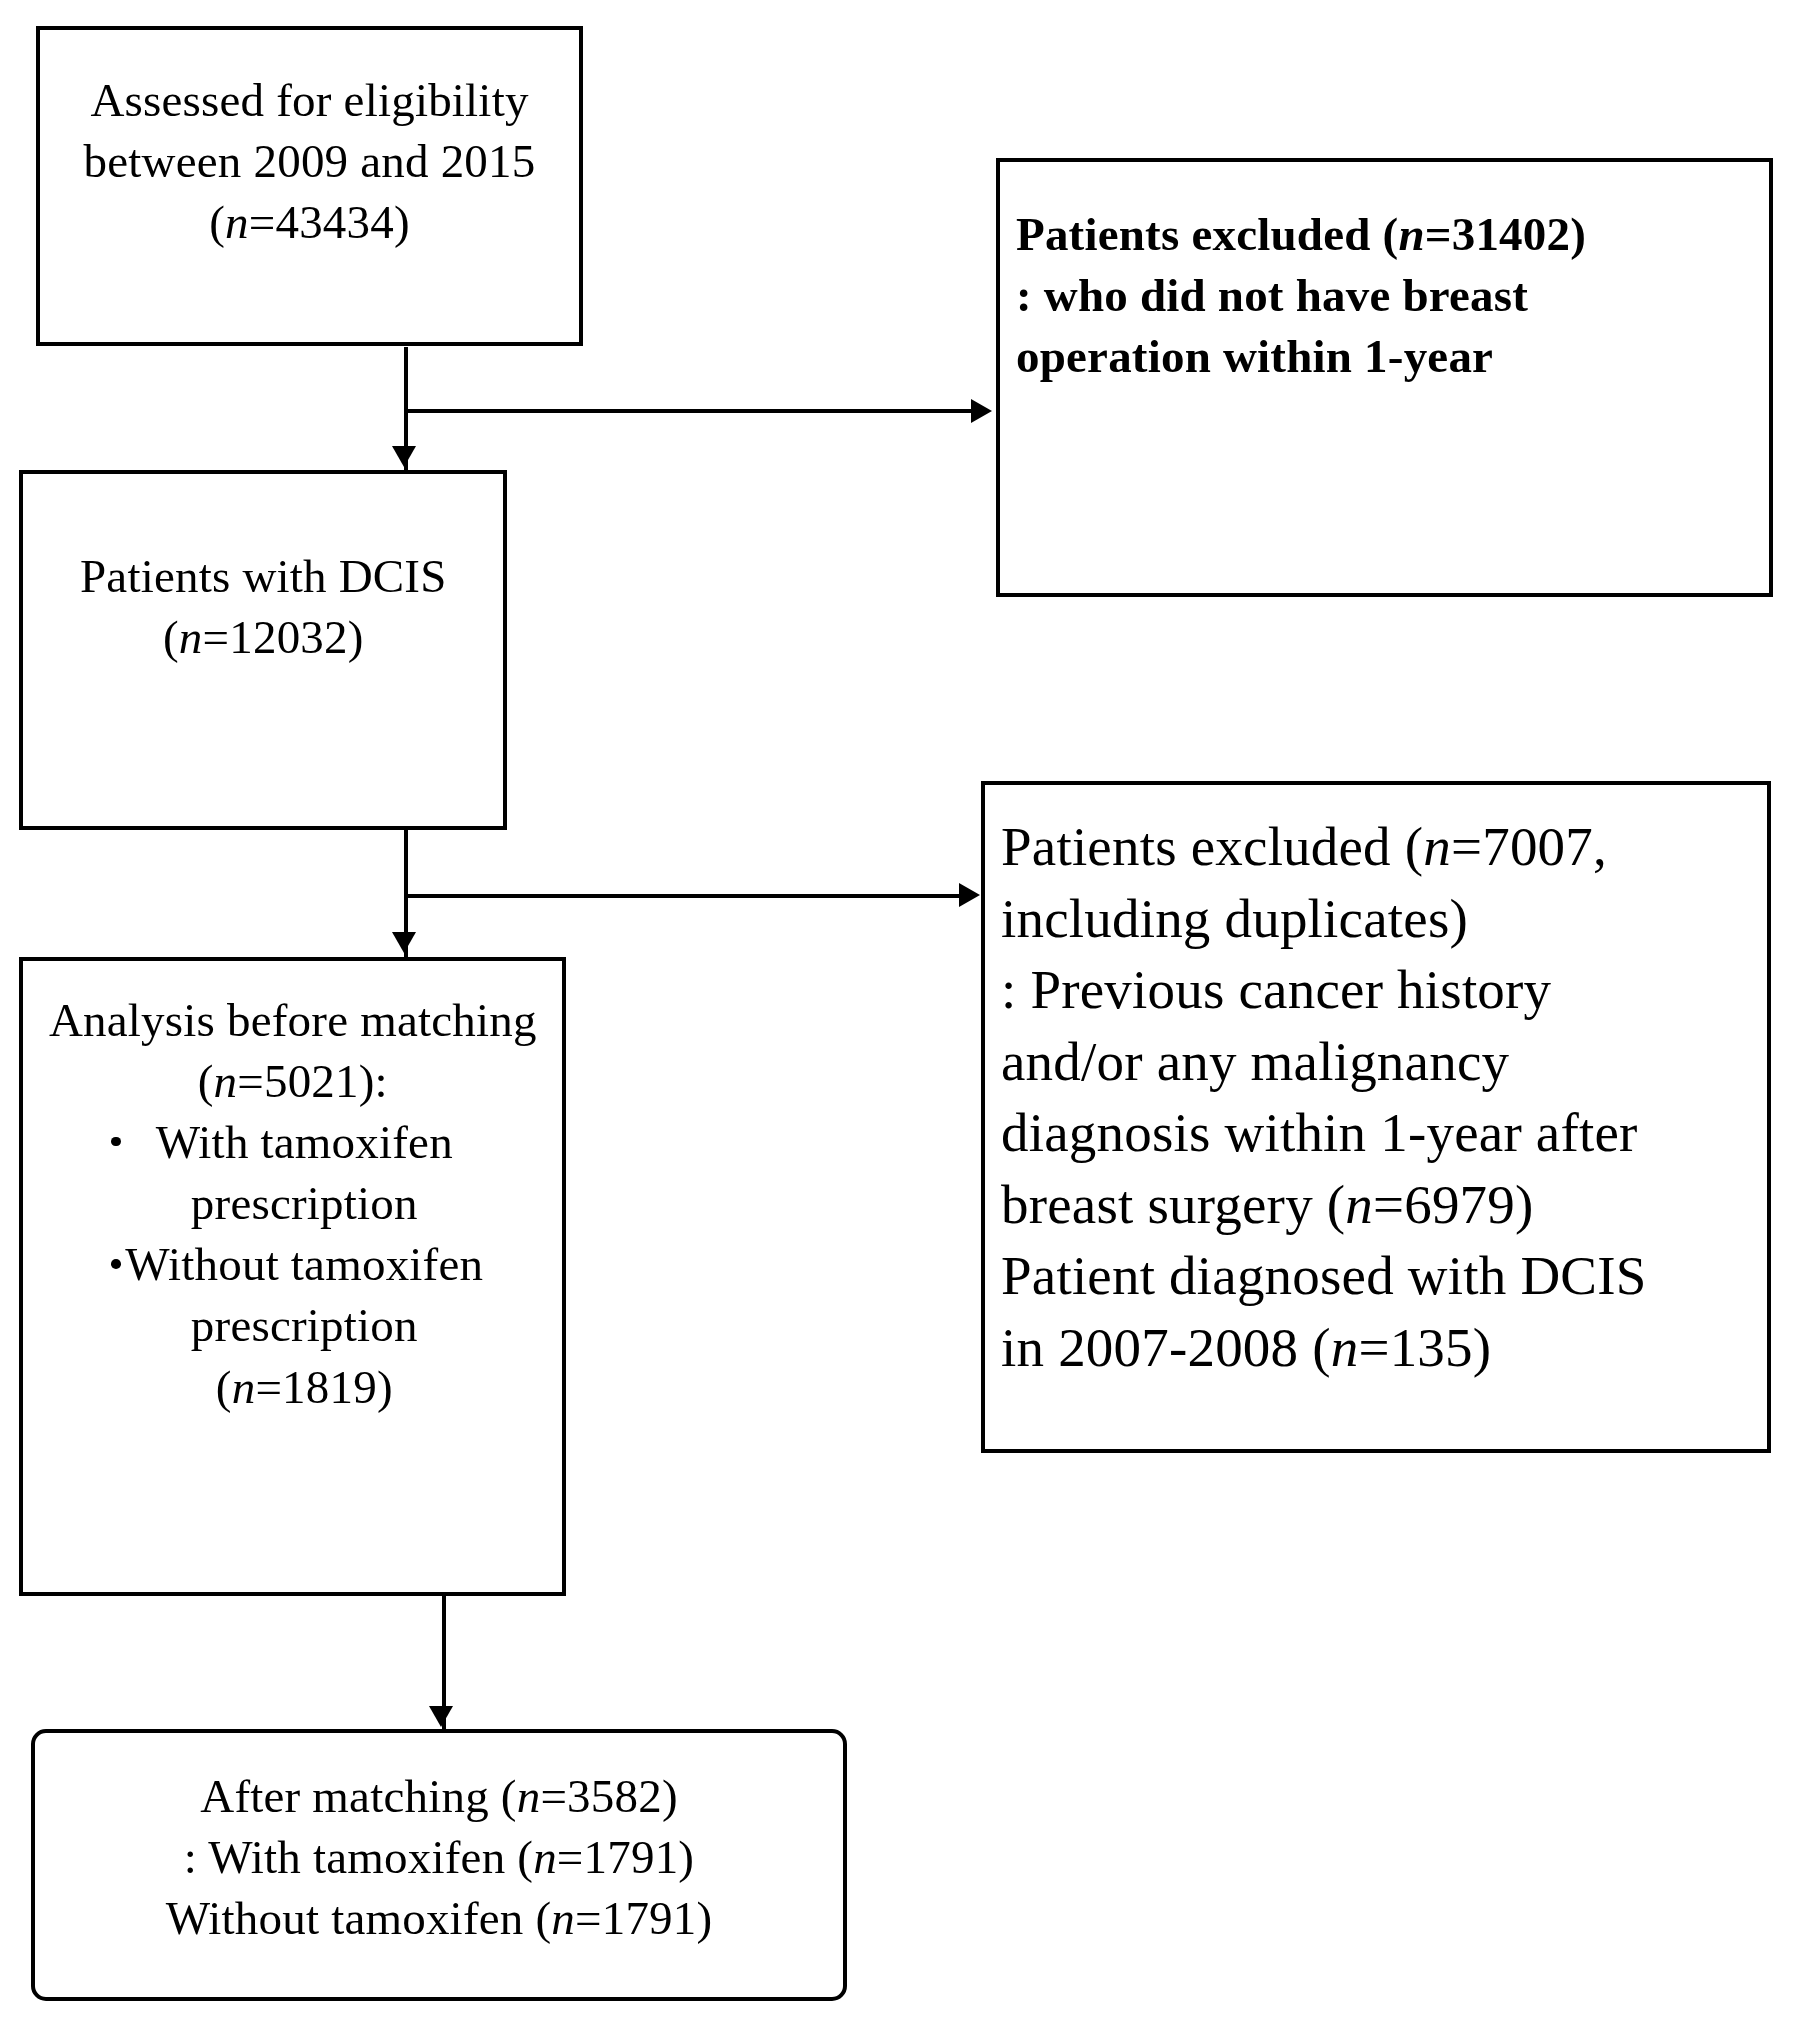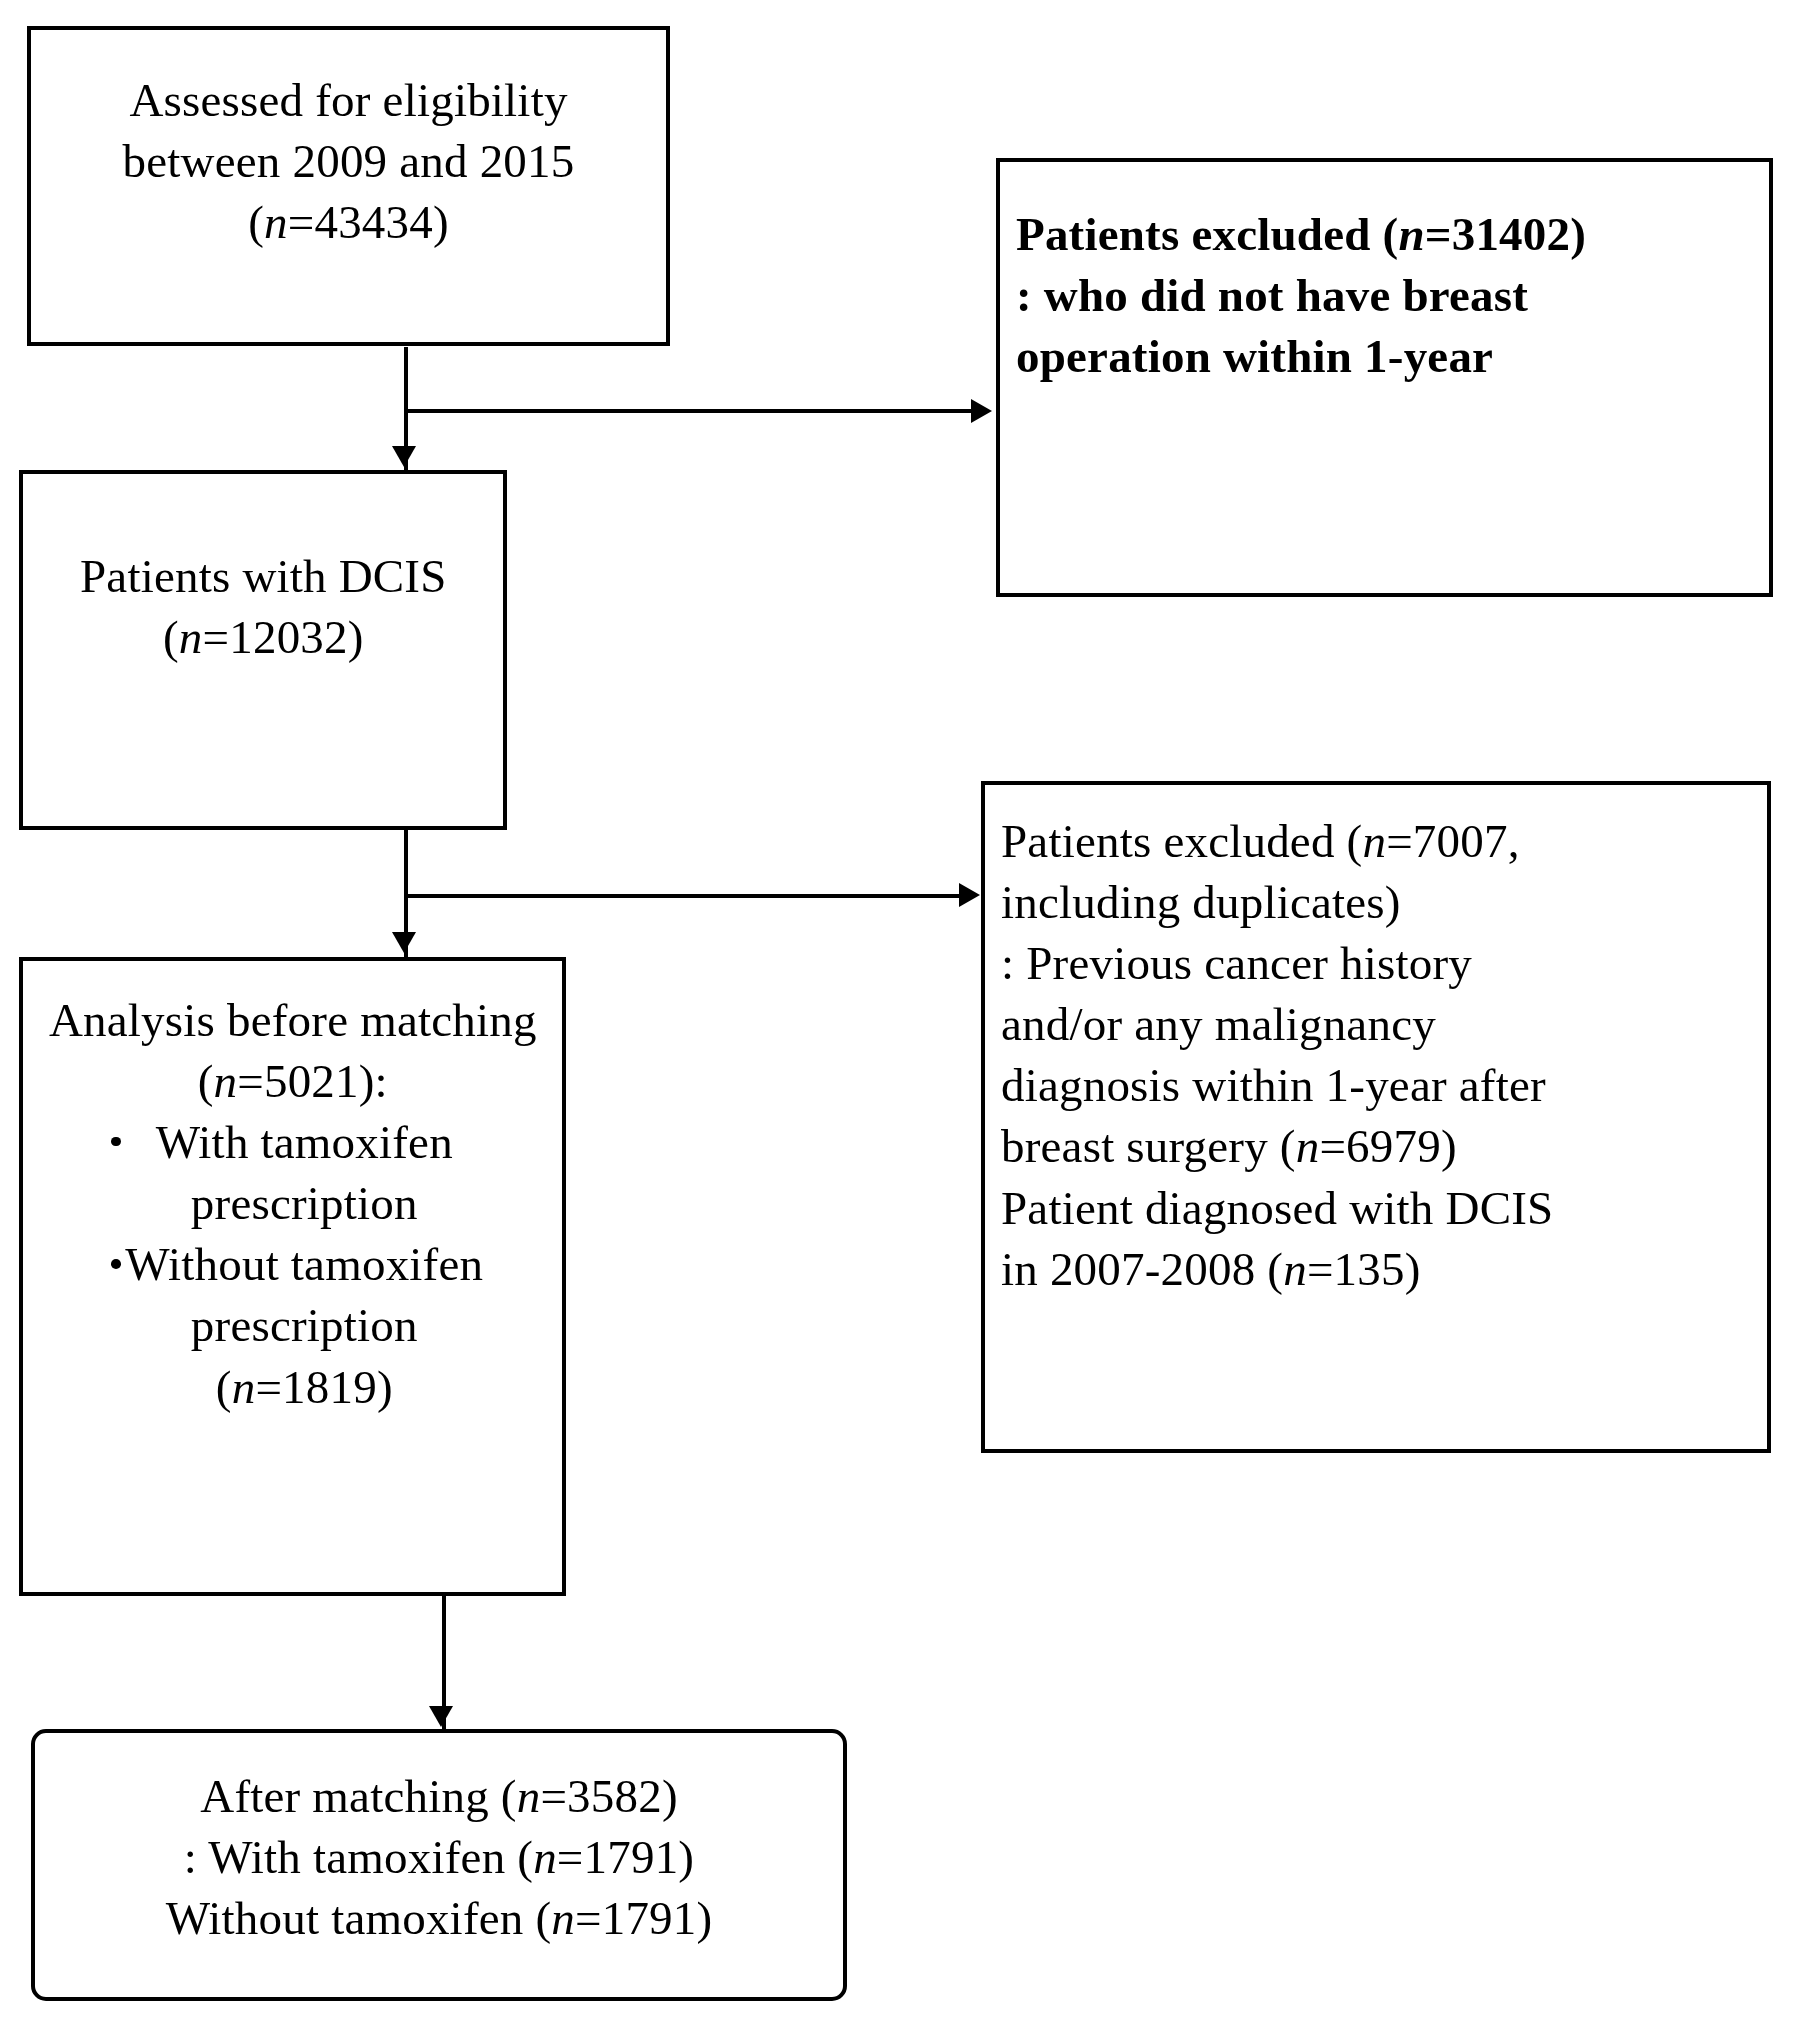--- a/index.html
+++ b/index.html
@@ -29,22 +29,22 @@
   .box .txt {
     display: block;
     white-space: pre-line;
   }
   .ital {
     font-style: italic;
   }
 
   
   #box-assessed {
-    left: 27px;  top: 26px;
-    width: 643px; height: 320px;
+    left: 36px;  top: 26px;
+    width: 547px; height: 320px;
     font-size: 47px;
     text-align: center;
     padding-top: 40px;
   }
 
   
   #box-excluded-1 {
     left: 996px; top: 158px;
     width: 777px; height: 439px;
     font-size: 47px;
@@ -59,21 +59,21 @@
     width: 488px; height: 360px;
     font-size: 47px;
     text-align: center;
     padding-top: 72px;
   }
 
   
   #box-excluded-2 {
     left: 981px; top: 781px;
     width: 790px; height: 672px;
-    font-size: 47px;
+    font-size: 55px;
     text-align: left;
     padding: 26px 8.8px 0 16px;
   }
 
   
   #box-before-matching {
     left: 19.3px; top: 957px;
     width: 547px; height: 639px;
     font-size: 47px;
     text-align: center;

